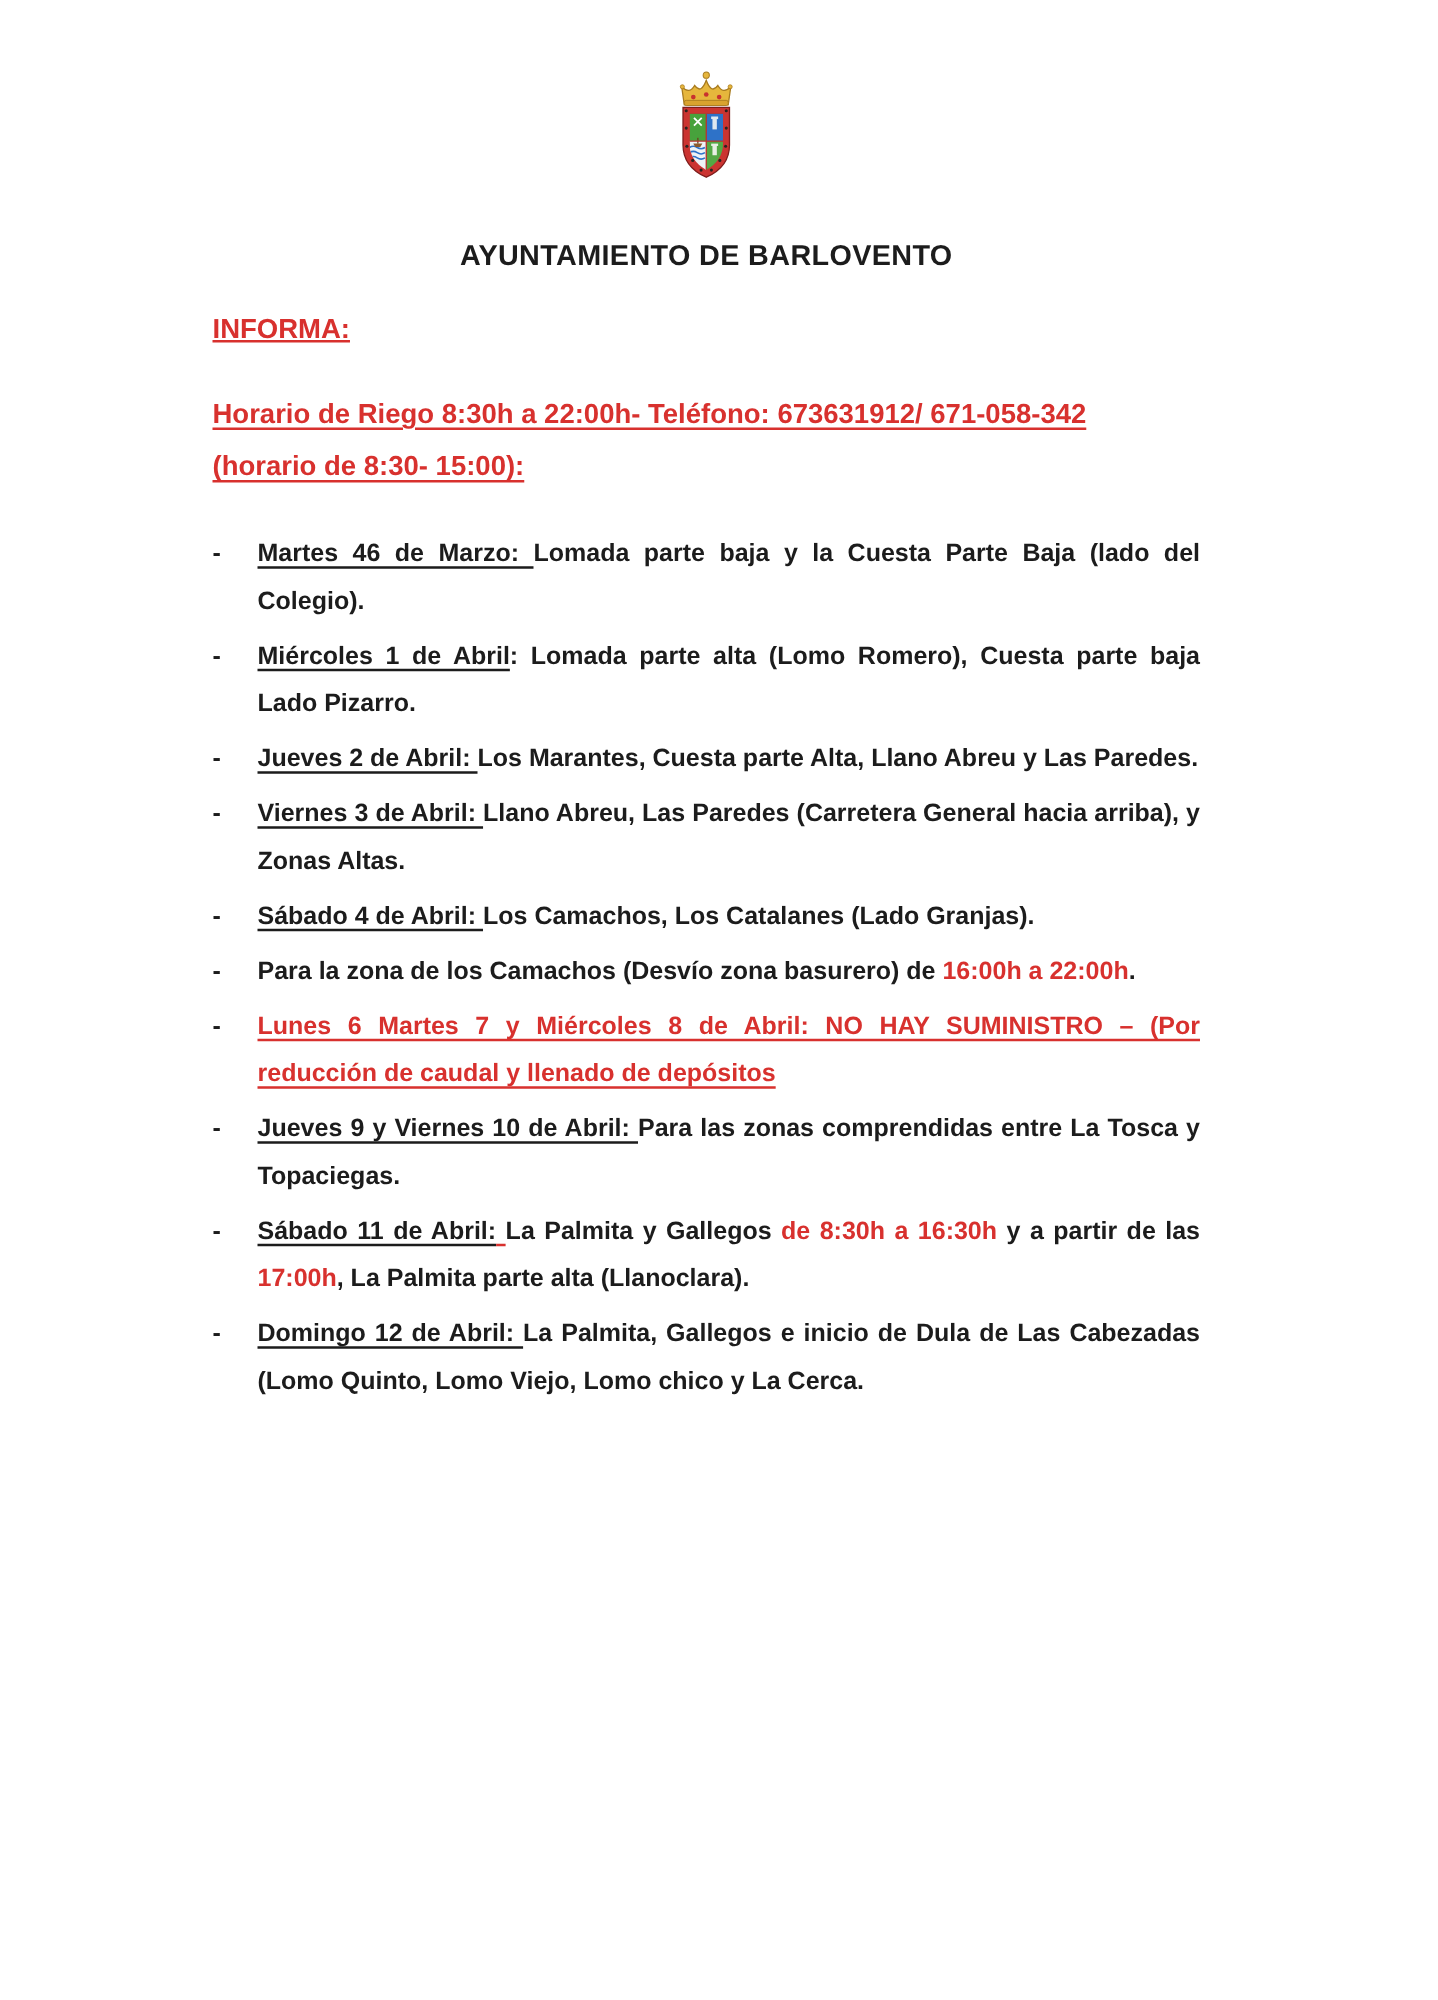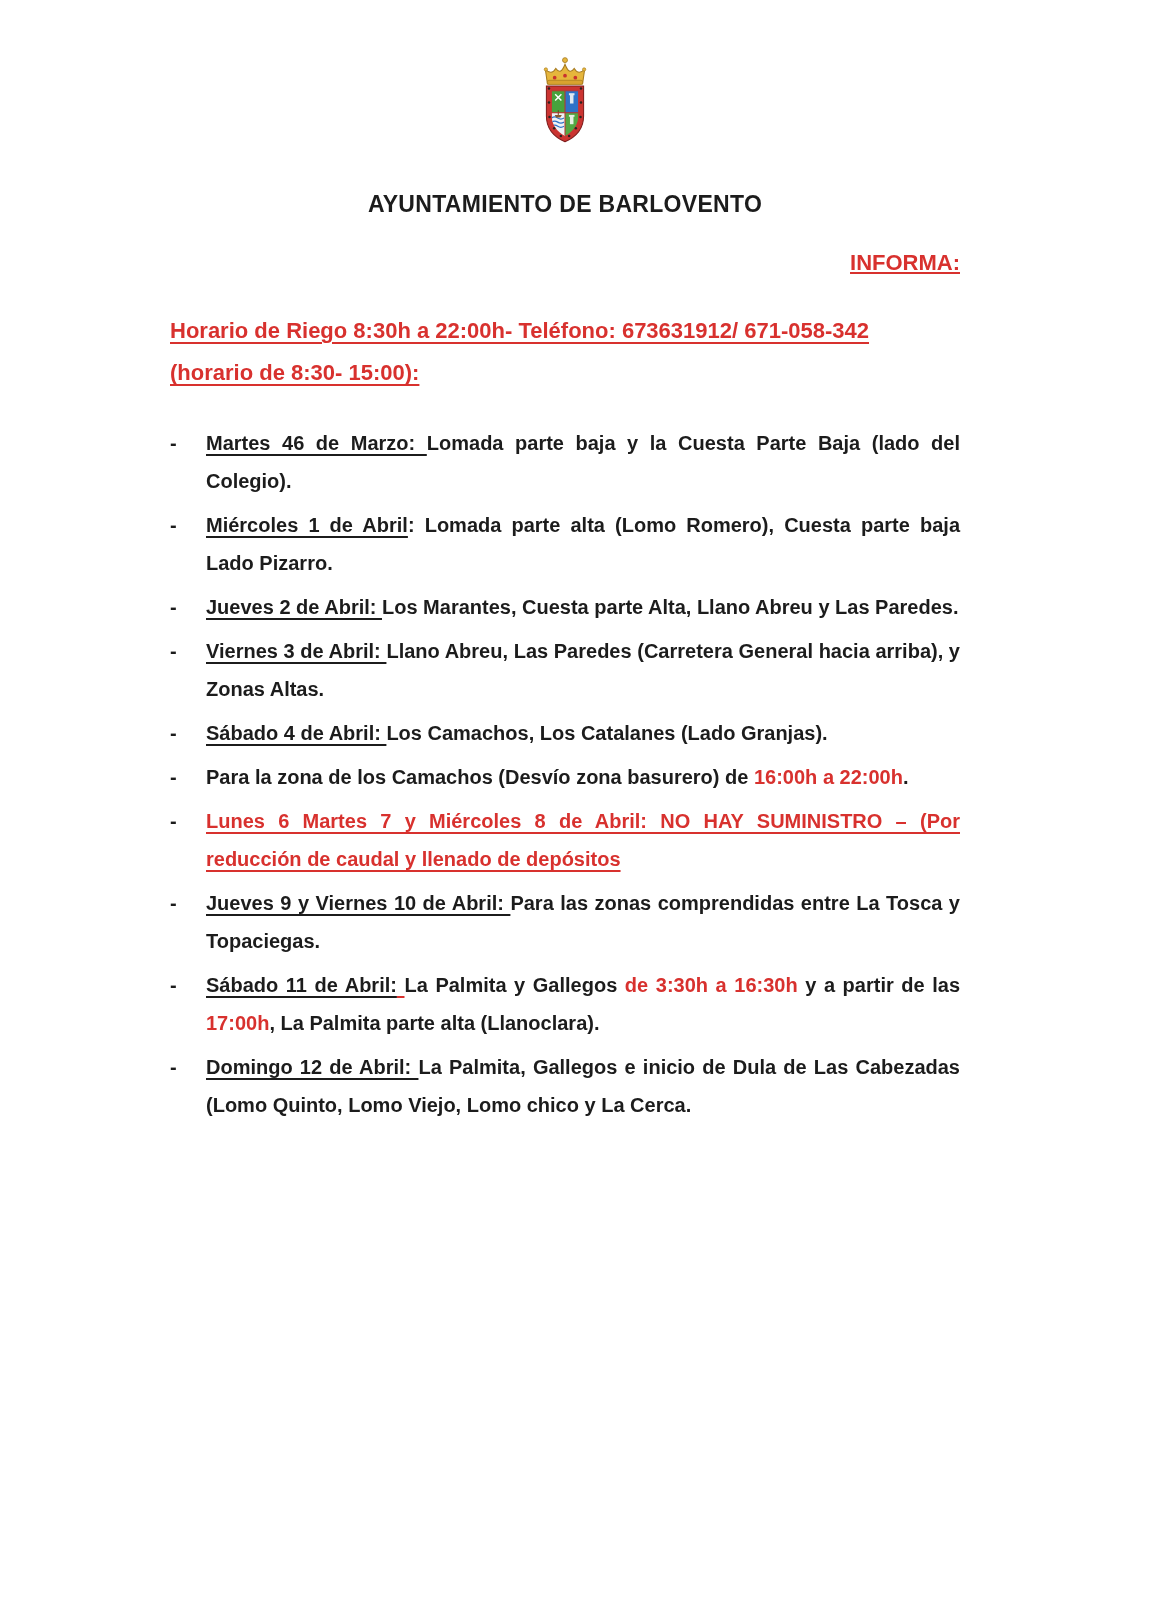--- a/index.html
+++ b/index.html
@@ -13,21 +13,21 @@
     font-weight:bold;color:var(--ink);
     -webkit-font-smoothing:antialiased;
   }
   .page{padding:56px 190px 0 170px;}
   .crest{width:62px;margin:0 auto;display:block;}
   .page-title{
     text-align:center;font-size:23px;letter-spacing:.3px;
     margin:38px 0 0 0;font-weight:bold;
   }
   .informa{
-    text-align:right;font-size:22px;color:var(--red);
+    text-align:left;font-size:22px;color:var(--red);
     text-decoration:underline;margin:32px 0 0 0;font-weight:bold;
   }
   .redhead{margin-top:34px;}
   .redline{
     color:var(--red);font-size:22px;line-height:42px;
     text-decoration:underline;text-underline-offset:4px;
   }
   .list{margin-top:30px;}
   .item{display:flex;margin-bottom:6px;}
   .bullet{
@@ -151,21 +151,21 @@
       </div>
       <div class="item">
         <span class="bullet">-</span>
         <div class="content">
           <p class="para"><span class="u"> Jueves 9 y Viernes 10 de Abril: </span><span>Para las zonas comprendidas entre La Tosca y Topaciegas.</span></p>
         </div>
       </div>
       <div class="item">
         <span class="bullet">-</span>
         <div class="content">
-          <p class="para"><span class="u">Sábado 11 de Abril:</span><span class="u red"> </span><span>La Palmita y Gallegos </span><span class="red">de 3:30h a 16:30h</span><span> y a partir de las </span><span class="red">17:00h</span><span>, La Palmita parte alta (Llanoclara).</span></p>
+          <p class="para"><span class="u">Sábado 11 de Abril:</span><span class="u red"> </span><span>La Palmita y Gallegos </span><span class="red">de 8:30h a 16:30h</span><span> y a partir de las </span><span class="red">17:00h</span><span>, La Palmita parte alta (Llanoclara).</span></p>
         </div>
       </div>
       <div class="item">
         <span class="bullet">-</span>
         <div class="content">
           <p class="para"><span class="u">Domingo 12 de Abril: </span><span>La Palmita, Gallegos e inicio de Dula de Las Cabezadas (Lomo Quinto, Lomo Viejo, Lomo chico y La Cerca.</span></p>
         </div>
       </div>
     </div>
 

